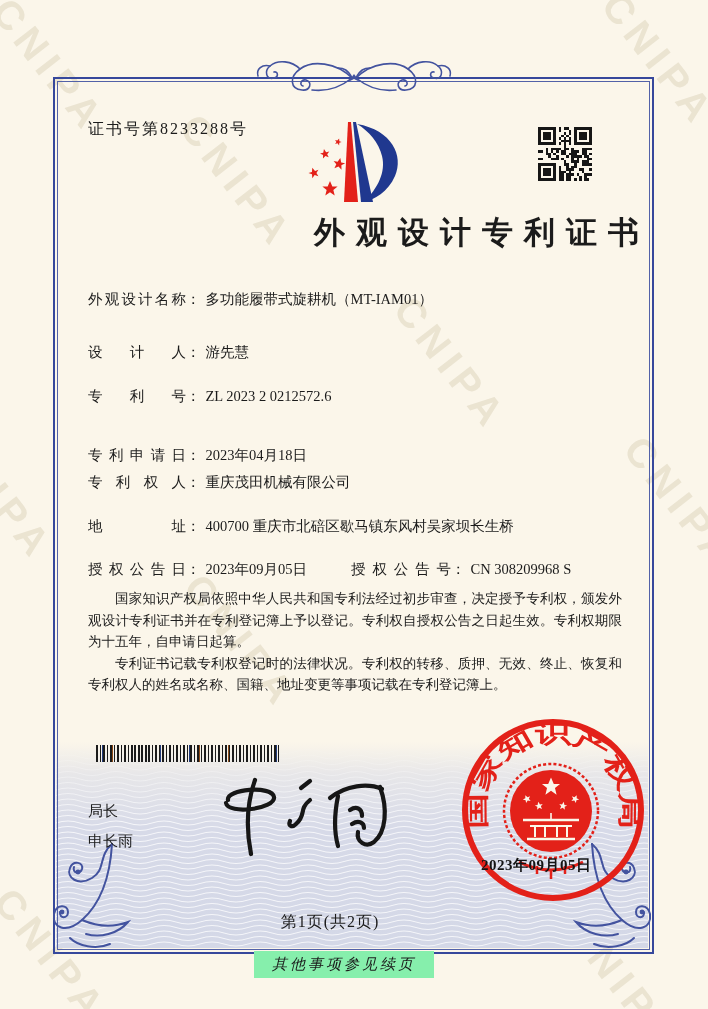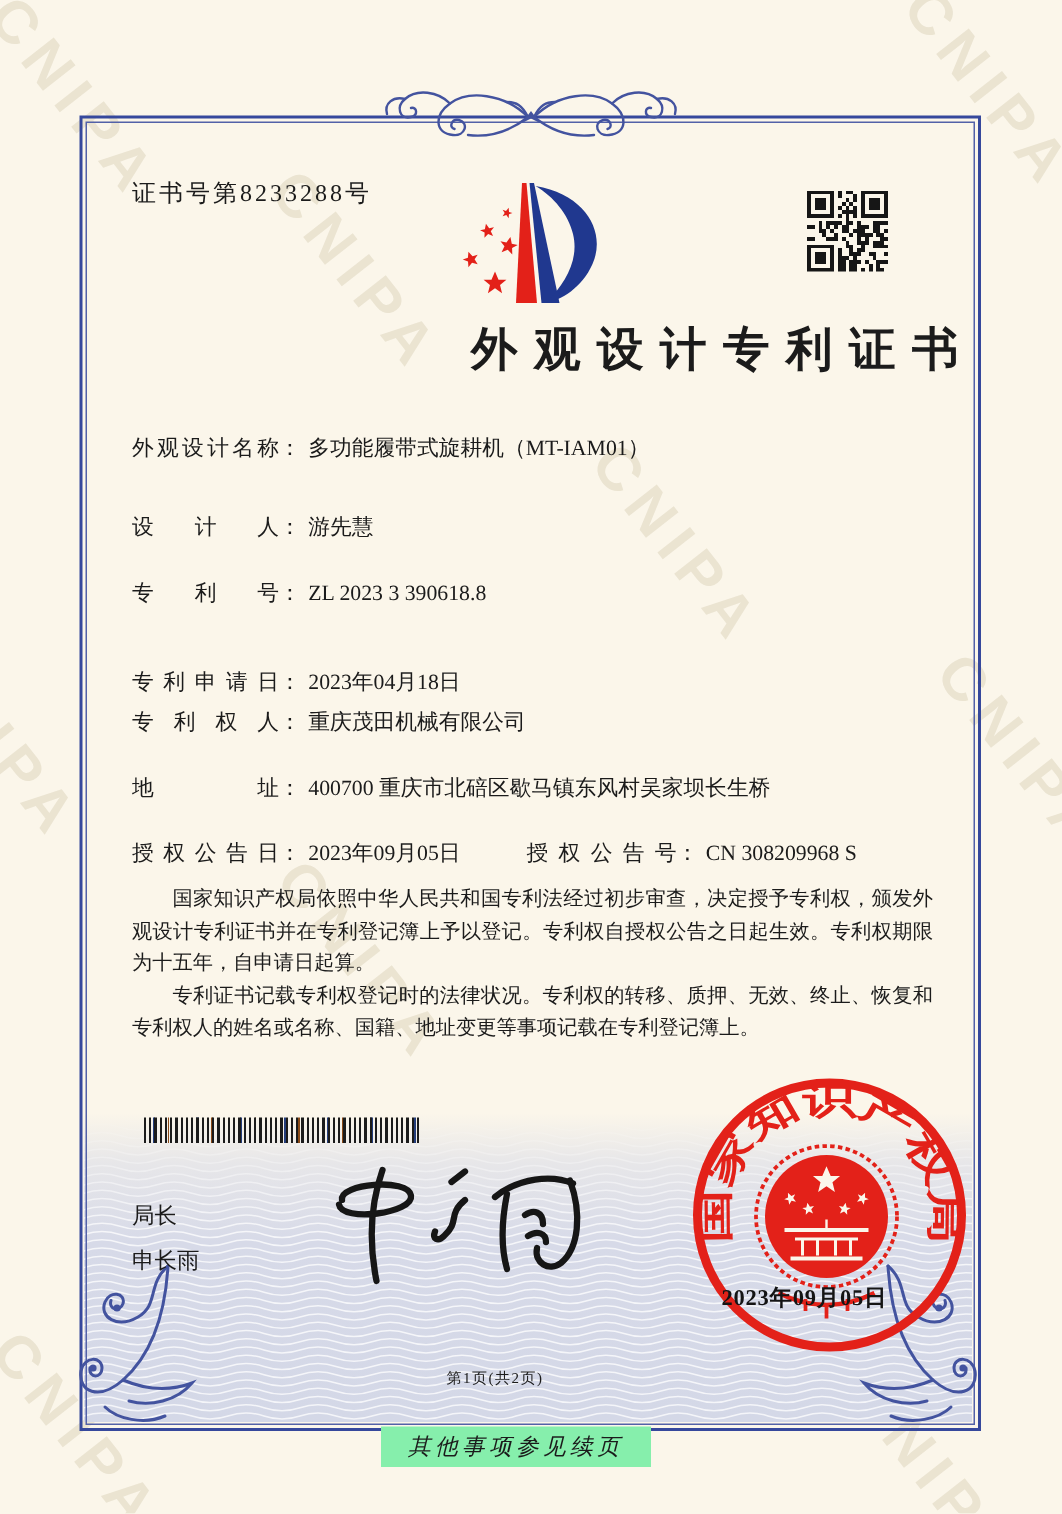--- a/index.html
+++ b/index.html
@@ -36,21 +36,21 @@
   .paras p{margin:0;text-indent:2em;}
   .barcode{left:96px;top:745px;width:185px;height:17px;
      background-image:
        repeating-linear-gradient(90deg,#1b1b1b 0 1.5px,transparent 1.5px 3.5px),
        repeating-linear-gradient(90deg,transparent 0 6px,#233c7a 6px 7.5px,transparent 7.5px 16px,#8a4a17 16px 17px,transparent 17px 29px);}
   .director{left:88px;top:796px;font-family:"Liberation Sans",sans-serif;font-size:15px;line-height:30px;}
   .sig{left:198px;top:772px;}
   .seal{left:457px;top:714px;}
   .seal-date{left:481px;top:856px;width:120px;font-size:15px;font-weight:bold;letter-spacing:0.5px;
              color:#141414;white-space:nowrap;}
-  .pagenum{left:54px;top:912px;width:552px;text-align:center;font-size:10px;letter-spacing:1px;}
+  .pagenum{left:54px;top:912px;width:552px;text-align:center;font-size:16px;letter-spacing:1px;}
   .contnote{left:254px;top:951px;background:#86efac;padding:4px 18px;font-size:15px;
             font-style:italic;letter-spacing:3px;z-index:6;}
   .qr{left:538px;top:127px;}
 </style>
 </head>
 <body>
 
 <div class="page">
 
   <svg width="0" height="0" style="position:absolute">
@@ -394,21 +394,21 @@
 
   <div class="ct title">外观设计专利证书</div>
 
   <div class="ct row" style="top:289px">
     <span class="lbl">外观设计名称</span><span class="col">：</span><span>多功能履带式旋耕机（MT-IAM01）</span>
   </div>
   <div class="ct row" style="top:342px">
     <span class="lbl">设计人</span><span class="col">：</span><span>游先慧</span>
   </div>
   <div class="ct row" style="top:386px">
-    <span class="lbl">专利号</span><span class="col">：</span><span>ZL 2023 3 390618.8</span>
+    <span class="lbl">专利号</span><span class="col">：</span><span>ZL 2023 2 0212572.6</span>
   </div>
   <div class="ct row" style="top:445px">
     <span class="lbl">专利申请日</span><span class="col">：</span><span>2023年04月18日</span>
   </div>
   <div class="ct row" style="top:472px">
     <span class="lbl">专利权人</span><span class="col">：</span><span>重庆茂田机械有限公司</span>
   </div>
   <div class="ct row" style="top:516px">
     <span class="lbl">地址</span><span class="col">：</span><span>400700 重庆市北碚区歇马镇东风村吴家坝长生桥</span>
   </div>

